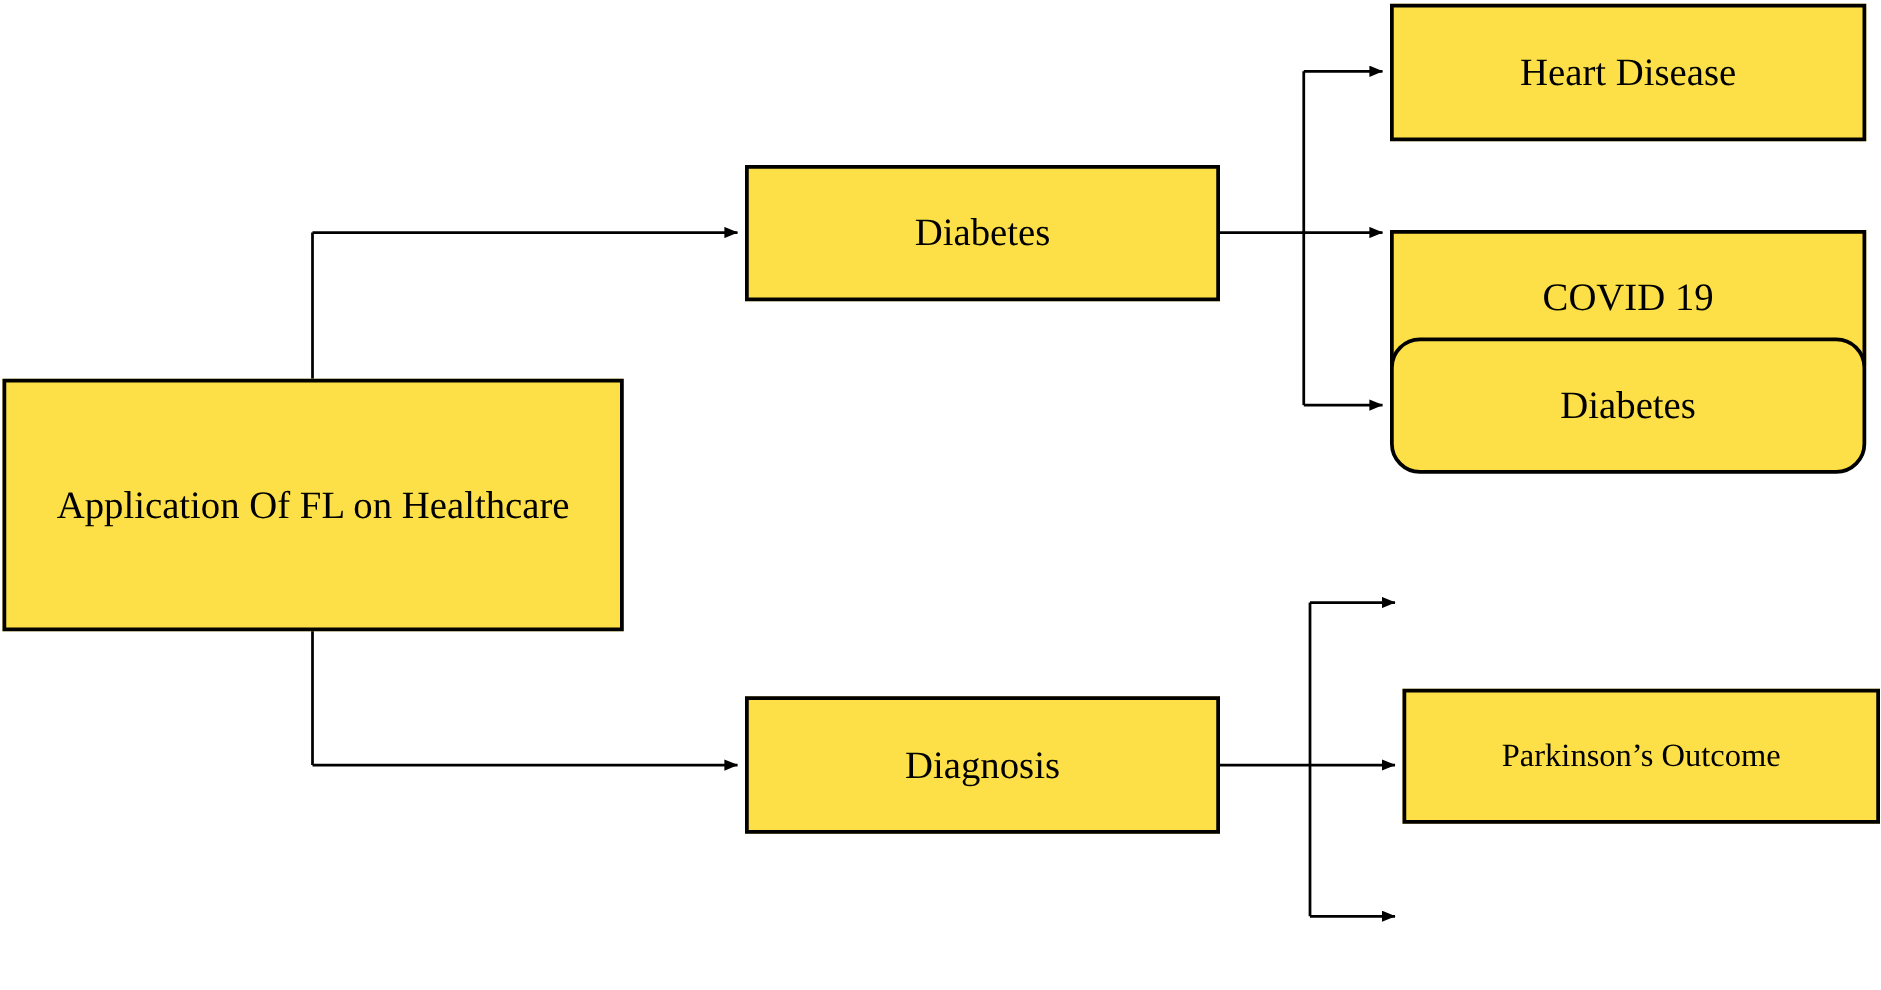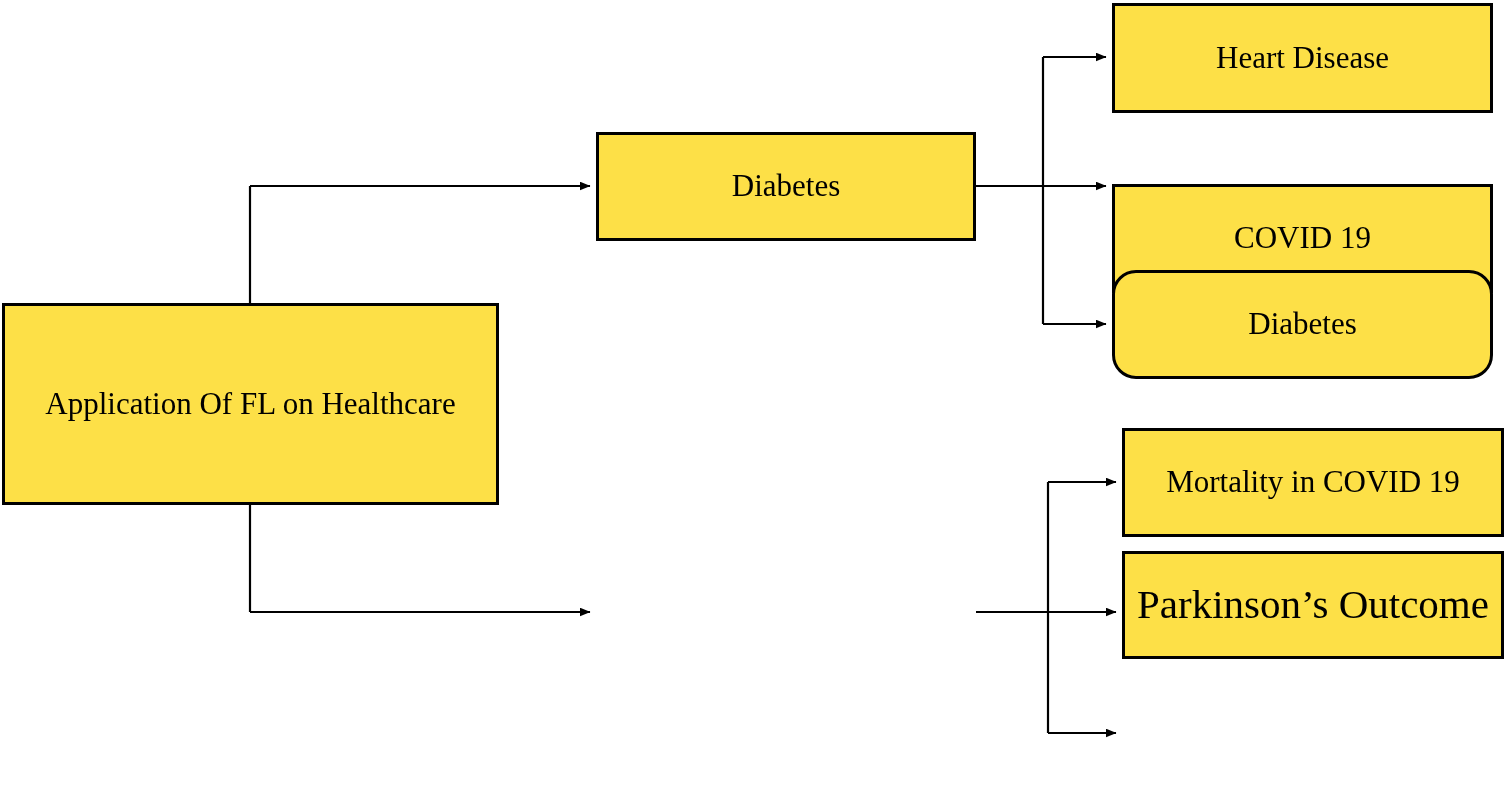--- a/index.html
+++ b/index.html
@@ -87,21 +87,21 @@
     top: 428px;
     width: 382px;
     height: 109px;
     font-size: 31px;
   }
   #node-parkinsons-outcome {
     left: 1122px;
     top: 551px;
     width: 382px;
     height: 108px;
-    font-size: 41px;
+    font-size: 26px;
   }
   #node-types-of-cancer {
     left: 1122px;
     top: 675px;
     width: 382px;
     height: 111px;
     font-size: 31px;
   }
   #edges {
     position: absolute;
@@ -152,35 +152,35 @@
   </svg>
 
   <div class="node" id="node-root">
     <span class="node-label">Application Of FL on Healthcare</span>
   </div>
 
   <div class="node" id="node-prognosis">
     <span class="node-label">Diabetes</span>
   </div>
 
+  <div class="node" id="node-diagnosis">
+    <span class="node-label">Diagnosis</span>
+  </div>
 
   <div class="node" id="node-heart-disease">
     <span class="node-label">Heart Disease</span>
   </div>
 
   <div class="node" id="node-covid-19">
     <span class="node-label">COVID 19</span>
   </div>
 
   <div class="node" id="node-diabetes">
     <span class="node-label">Diabetes</span>
   </div>
 
-  <div class="node" id="node-mortality-covid">
-    <span class="node-label">Mortality in COVID 19</span>
-  </div>
 
   <div class="node" id="node-parkinsons-outcome">
     <span class="node-label">Parkinson’s Outcome</span>
   </div>
 
 
 </div>
 
 </body></html>

